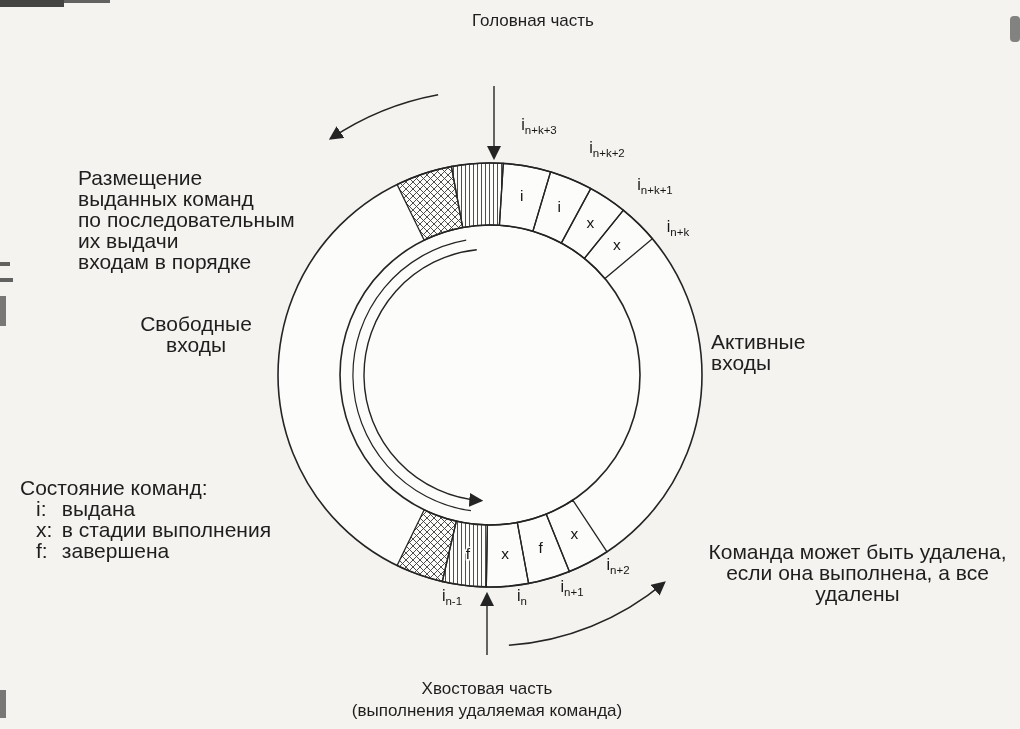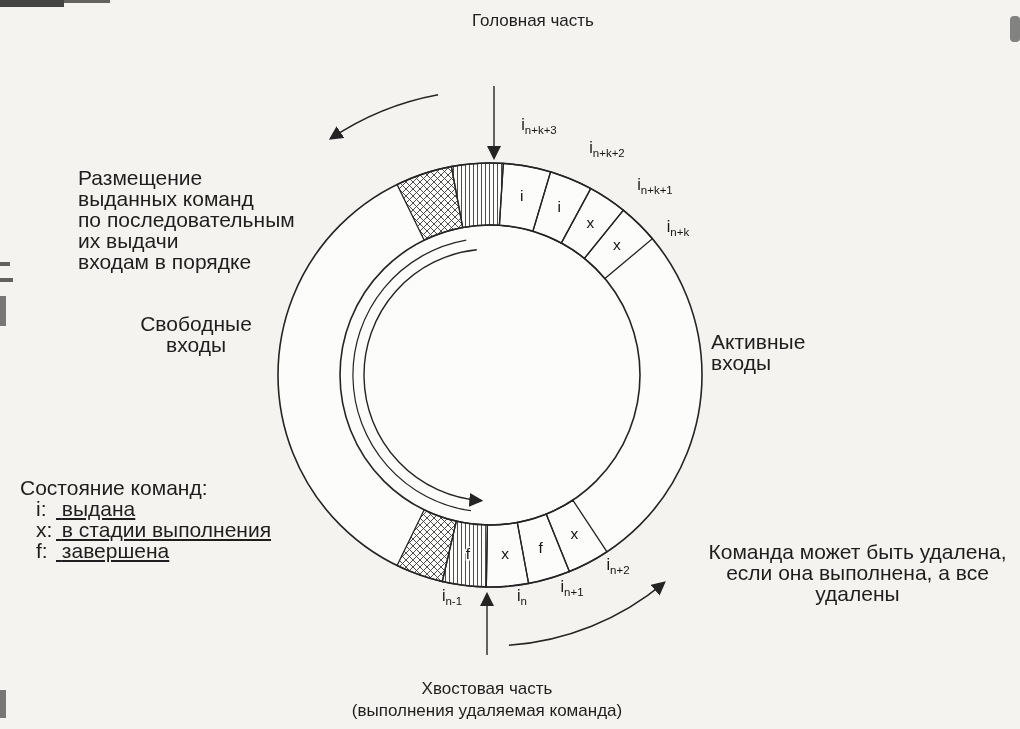--- a/index.html
+++ b/index.html
@@ -15,21 +15,21 @@
   svg text{font-family:"Liberation Sans",sans-serif;}
   .note{position:absolute;font-size:21px;line-height:21px;}
   .big{font-size:17px;line-height:22px;}
   .center{text-align:center;}
   .head-label{left:313px;top:10px;width:440px;}
   .tail-label{left:267px;top:678px;width:440px;}
   .placement-note{left:78px;top:167px;}
   .free-entries{left:140px;top:313px;width:112px;text-align:center;}
   .active-entries{left:711px;top:331px;}
   .legend{left:8px;top:477px;margin-left:12px;}
-  .legend-row{padding-left:16px;text-decoration:underline;}
+  .legend-row{padding-left:16px;}
   .legend-key{display:inline-block;width:20px;}
   .removal-note{left:700px;top:541px;width:315px;text-align:center;}
   .artifact{position:absolute;background:#242424;}
 </style>
 </head>
 <body>
 
 <div class="page">
 
   <svg id="diagram-svg" width="1020" height="729" viewBox="0 0 1020 729">

